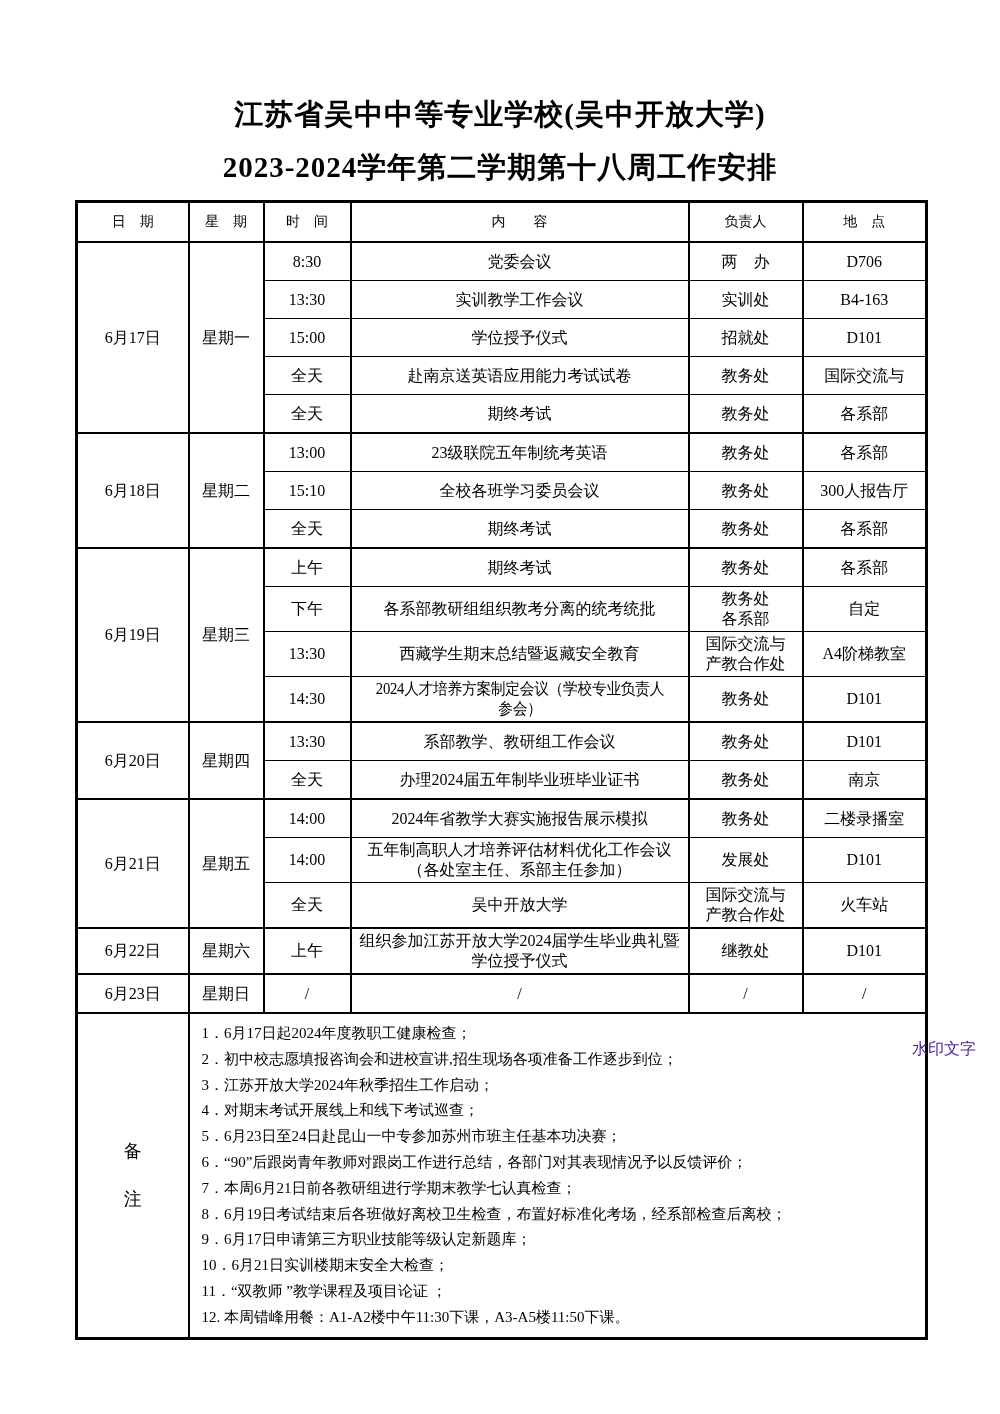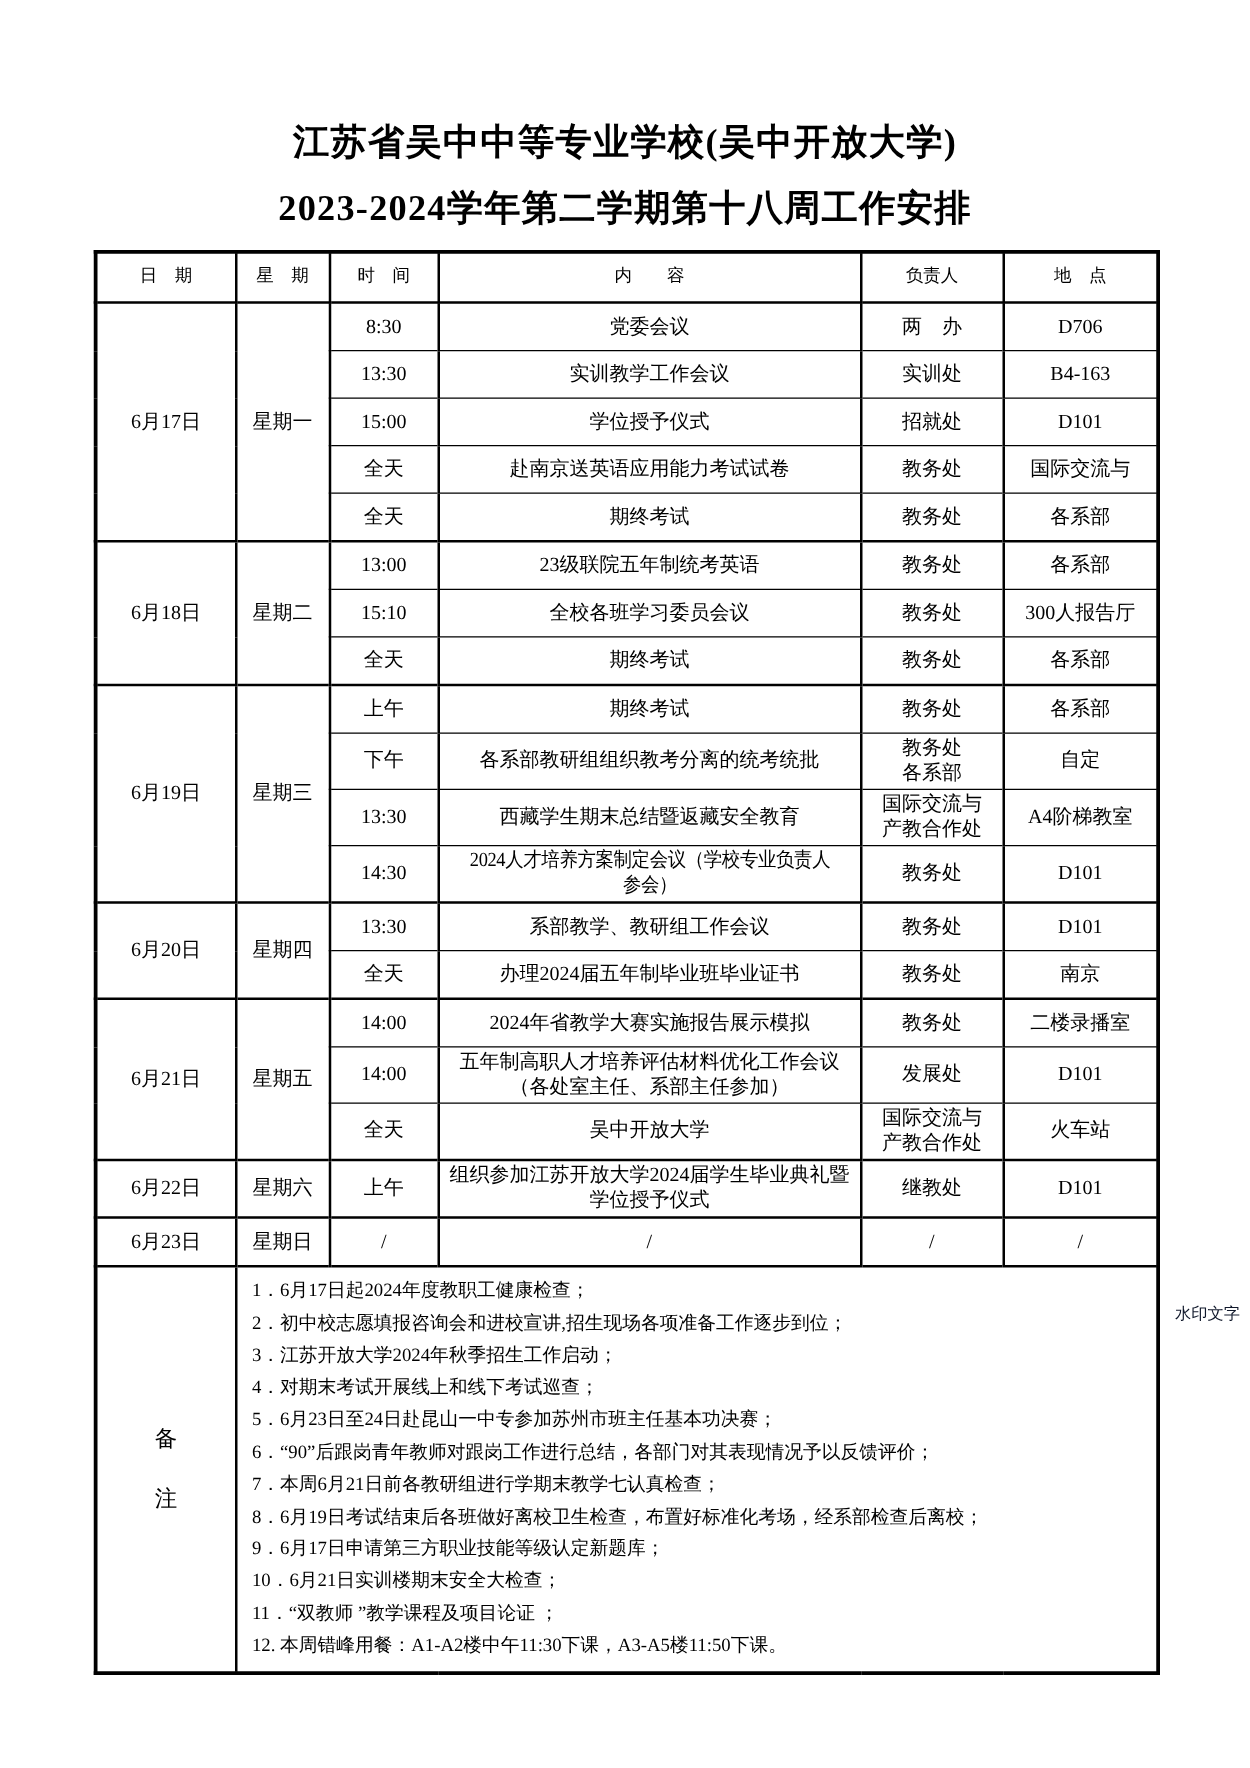--- a/index.html
+++ b/index.html
@@ -53,23 +53,23 @@
     text-align: left;
     vertical-align: top;
     padding: 7px 8px 6px 12px;
     white-space: normal;
     margin-top: 12px;
   }
   .note-line { font-size: 15px; line-height: 25.8px; white-space: nowrap; }
 
   .watermark {
     position: absolute;
-    right: 8px; bottom: 8px;
-    font-size: 13px;
-    color: #0f172a;
+    right: 24px; bottom: 8px;
+    font-size: 16px;
+    color: #4c1d95;
     font-family: "Liberation Sans", "DejaVu Sans", sans-serif;
   }
 </style>
 </head>
 <body>
 
 <div class="page">
 
   <div class="titles">
     <div class="title-line">江苏省吴中中等专业学校(吴中开放大学)</div>

